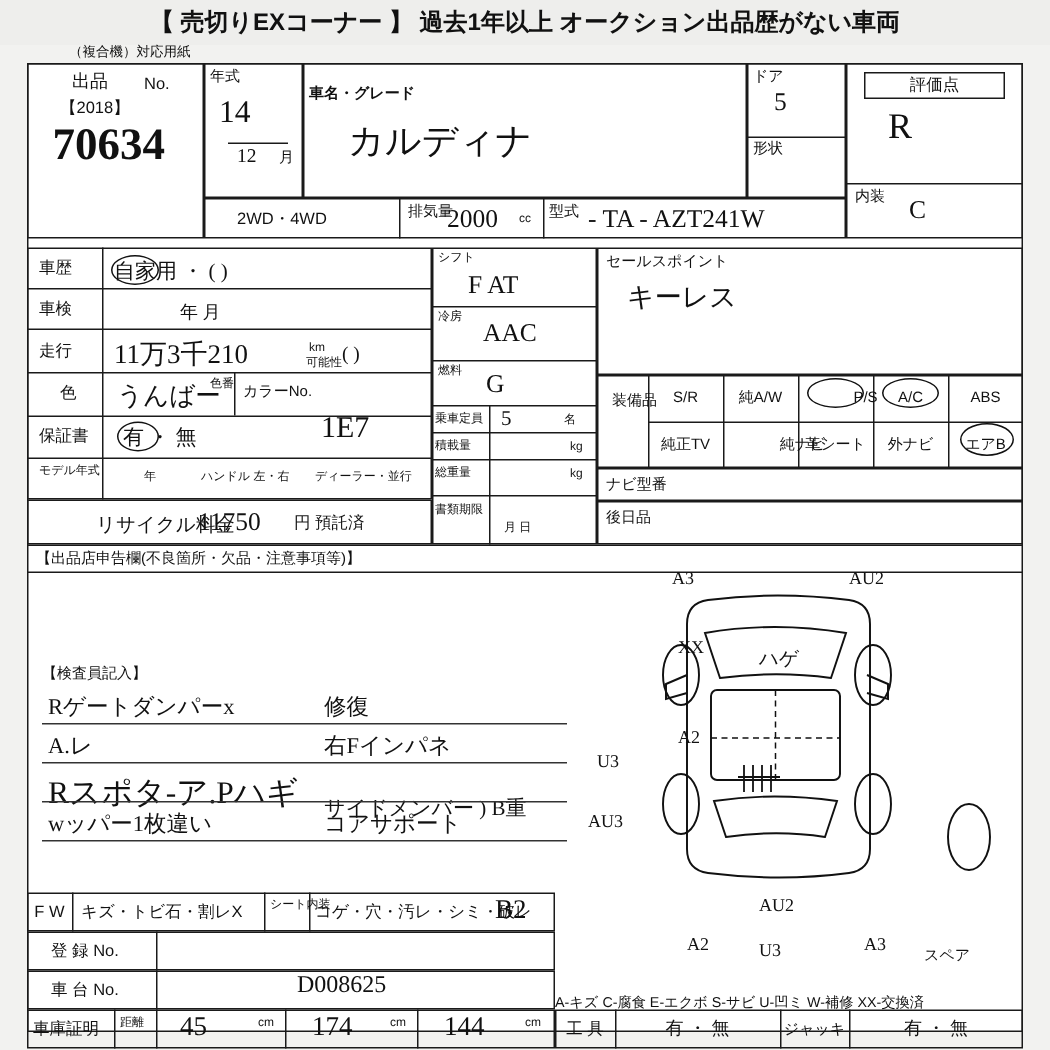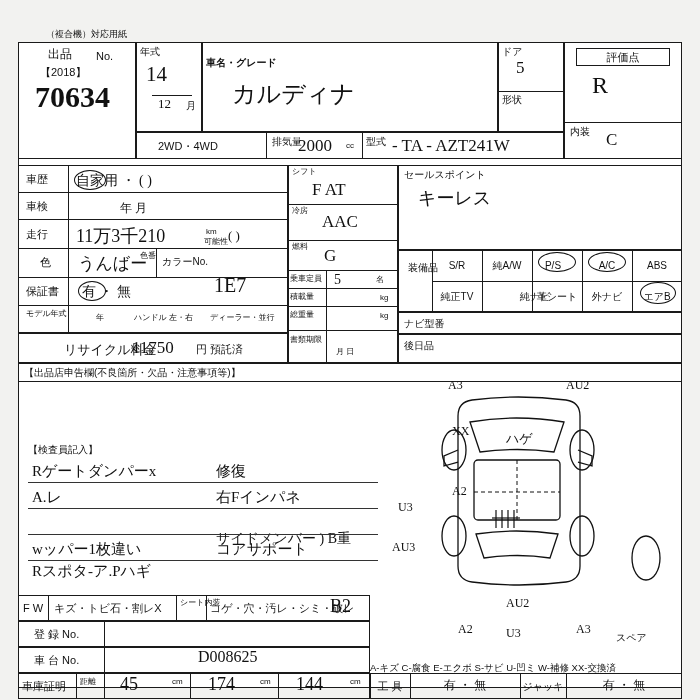--- a/index.html
+++ b/index.html
@@ -33,20 +33,23 @@
   .oval{position:absolute;border:1.6px solid #111;border-radius:50%;}
   .tiny{font-size:8px;}
   svg{display:block;}
   .legend{position:absolute;font-size:9.5px;}
 </style>
 </head>
 <body>
 
 <div id="sheet">
 
+  <div class="hdr">
+    <span class="p1">【 売切りEXコーナー 】 過去1年以上 オークション出品歴がない車両</span>
+  </div>
   <div class="lbl" style="left:46px;top:30px;font-size:9px;">（複合機）対応用紙</div>
 
   <div class="box" style="left:18px;top:42px;width:664px;height:646px;background:#fff;"></div>
 
   <div class="box" style="left:18px;top:42px;width:118px;height:117px;"></div>
   <div class="lbl" style="left:48px;top:48px;font-size:12px;">出品</div>
   <div class="lbl" style="left:96px;top:50px;font-size:11px;">No.</div>
   <div class="lbl" style="left:40px;top:66px;font-size:11px;">【2018】</div>
   <div class="hw" style="left:35px;top:80px;font-size:30px;font-weight:bold;">70634</div>
 
@@ -162,21 +165,21 @@
   <div class="vline" style="left:432px;top:250px;height:62px;"></div>
   <div class="hline" style="left:432px;top:281px;width:250px;"></div>
   <div class="vline" style="left:482px;top:250px;height:62px;"></div>
   <div class="vline" style="left:532px;top:250px;height:62px;"></div>
   <div class="vline" style="left:582px;top:250px;height:62px;"></div>
   <div class="vline" style="left:632px;top:250px;height:62px;"></div>
   <div class="lbl" style="left:408px;top:262px;font-size:10px;">装備品</div>
 
   <div class="lbl cen" style="left:432px;top:250px;width:50px;height:31px;display:flex;font-size:10px;">S/R</div>
   <div class="lbl cen" style="left:482px;top:250px;width:50px;height:31px;display:flex;font-size:10px;">純A/W</div>
-  <div class="lbl cen" style="left:528px;top:250px;width:50px;height:31px;display:flex;font-size:10px;">P/S</div>
+  <div class="lbl cen" style="left:552px;top:250px;width:50px;height:31px;display:flex;font-size:10px;">P/S</div>
   <div class="lbl cen" style="left:582px;top:250px;width:50px;height:31px;display:flex;font-size:10px;">A/C</div>
   <div class="lbl cen" style="left:632px;top:250px;width:50px;height:31px;display:flex;font-size:10px;">ABS</div>
 
   <div class="lbl cen" style="left:432px;top:281px;width:50px;height:31px;display:flex;font-size:10px;">純正TV</div>
   <div class="lbl cen" style="left:482px;top:281px;width:50px;height:31px;display:flex;font-size:10px;padding-left:28px;">純ナビ</div>
   <div class="lbl cen" style="left:532px;top:281px;width:50px;height:31px;display:flex;font-size:10px;">革シート</div>
   <div class="lbl cen" style="left:582px;top:281px;width:50px;height:31px;display:flex;font-size:10px;">外ナビ</div>
   <div class="lbl cen" style="left:632px;top:281px;width:50px;height:31px;display:flex;font-size:10px;">エアB</div>
   <div class="oval" style="left:640px;top:282px;width:34px;height:20px;"></div>
   <div class="oval" style="left:538px;top:252px;width:36px;height:18px;"></div>
@@ -194,21 +197,21 @@
   <div class="lbl" style="left:28px;top:444px;font-size:10px;">【検査員記入】</div>
 
   <div class="hw" style="left:32px;top:462px;font-size:15px;">Rゲートダンパーx</div>
   <div class="hw" style="left:216px;top:462px;font-size:15px;">修復</div>
   <div class="hline" style="left:28px;top:482px;width:350px;background:#333;"></div>
 
   <div class="hw" style="left:32px;top:488px;font-size:15px;">A.レ</div>
   <div class="hw" style="left:216px;top:488px;font-size:15px;">右Fインパネ</div>
   <div class="hline" style="left:28px;top:508px;width:350px;background:#333;"></div>
 
-  <div class="hw" style="left:32px;top:514px;font-size:15px;margin-top:48px;">Rスポタ-ア.Pハギ</div>
+  <div class="hw" style="left:32px;top:514px;font-size:21px;">Rスポタ-ア.Pハギ</div>
   <div class="hw" style="left:216px;top:514px;font-size:14px;margin-top:16px;">サイドメンバー ) B重</div>
   <div class="hline" style="left:28px;top:534px;width:350px;background:#333;"></div>
 
   <div class="hw" style="left:32px;top:540px;font-size:15px;">wッパー1枚違い</div>
   <div class="hw" style="left:216px;top:540px;font-size:15px;">コアサポート</div>
   <div class="hline" style="left:28px;top:560px;width:350px;background:#333;"></div>
 
   <svg style="position:absolute;left:396px;top:388px;" width="290" height="210" viewBox="0 0 290 210">
     <g fill="none" stroke="#111" stroke-width="1.3">
 

